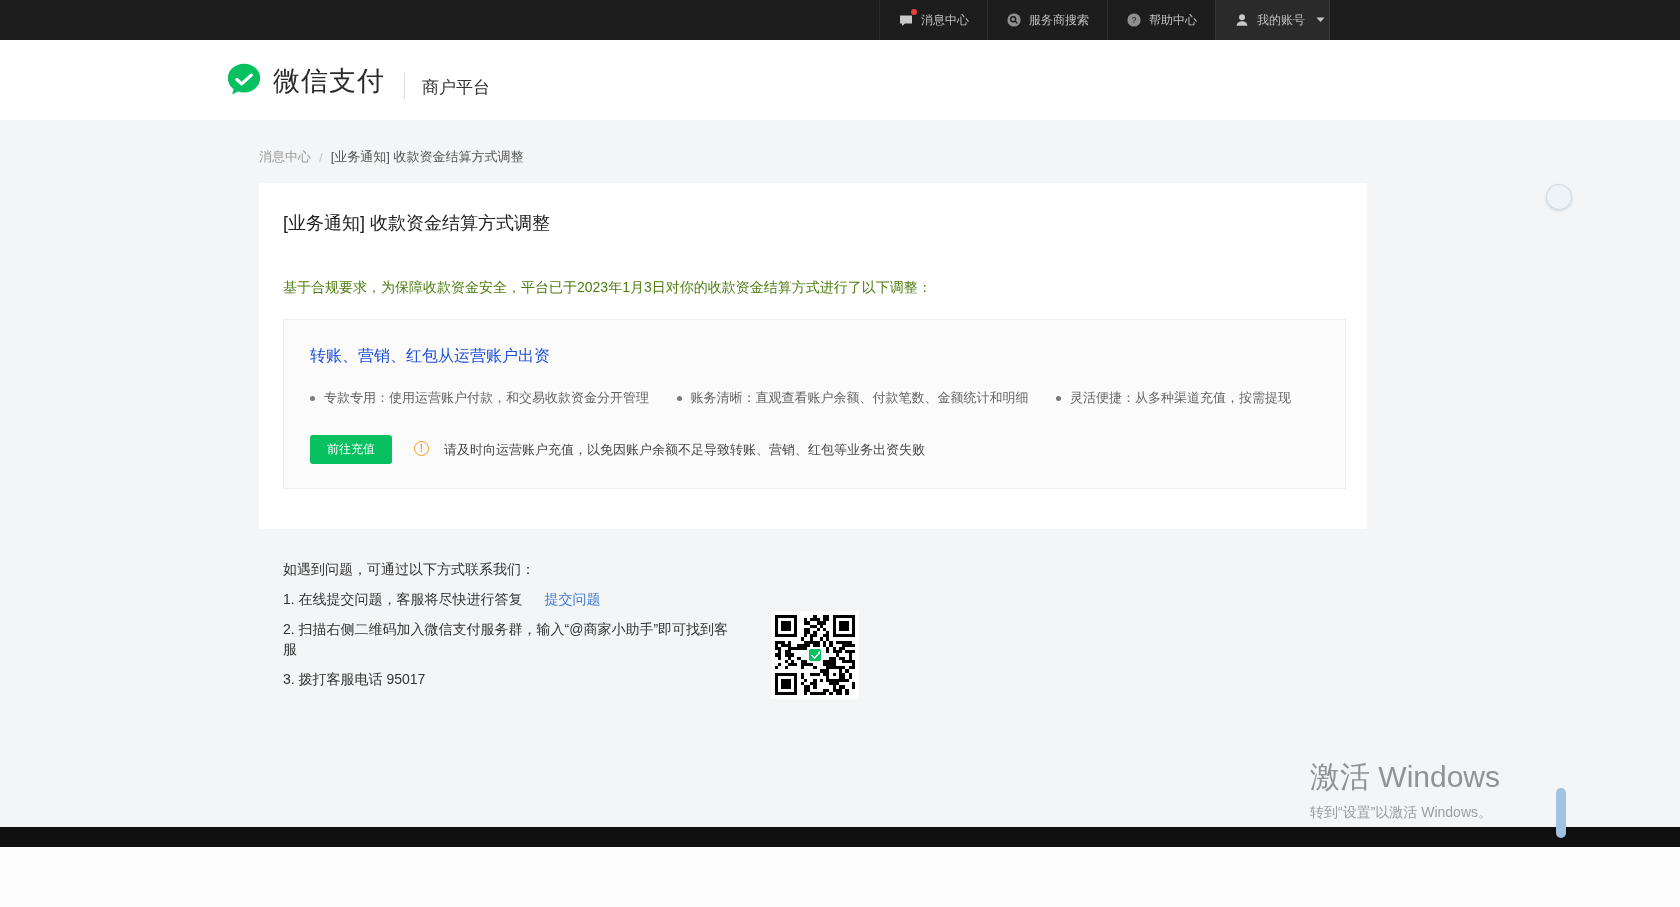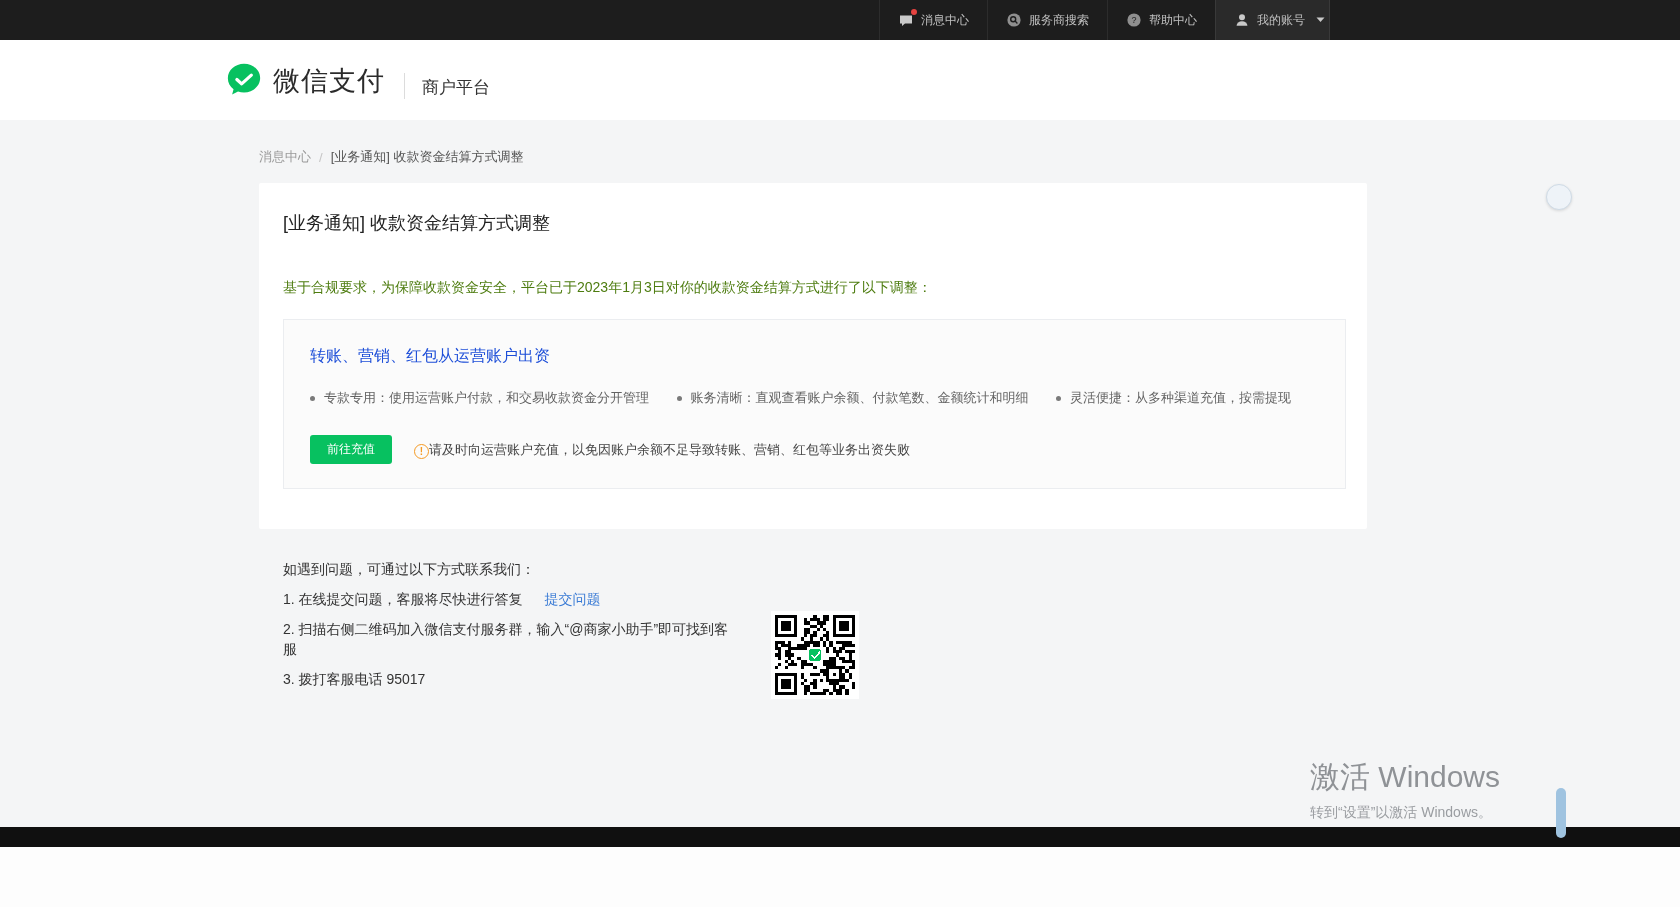--- a/index.html
+++ b/index.html
@@ -49,21 +49,21 @@
   .card .intro { margin-top:42px; font-size:14px; color:#4d7c0f; line-height:20px; }
 
   .panel { margin-top:22px; background:#fbfbfb; border:1px solid #ebedf0; padding:26px 26px 24px 26px; }
   .panel h2 { font-size:16px; font-weight:400; color:#1d4ed8; }
   .bullets { margin-top:22px; display:flex; justify-content:space-between; padding-right:28px; }
   .bullet { font-size:13px; color:#636363; display:flex; align-items:center; white-space:nowrap; }
   .bullet .b-dot { width:5px; height:5px; border-radius:50%; background:#7a7a7a; margin-right:9px; flex:none; }
   .action-row { margin-top:28px; display:flex; align-items:center; gap:22px; }
   .recharge-btn { background:#07C160; color:#fff; font-size:12px; height:29px; padding:0 17px;
     border:none; border-radius:3px; cursor:pointer; font-family:inherit; }
-  .warning { display:flex; align-items:flex-end; gap:0; font-size:13px; color:#464646; }
+  .warning { display:flex; align-items:flex-start; gap:15px; font-size:13px; color:#464646; }
   .warn-icon { width:15px; height:15px; border:1px solid #F59A23; border-radius:50%; color:#F59A23;
     font-size:10px; line-height:13px; text-align:center; flex:none; font-weight:bold; }
   .warn-icon::before { content:"!"; }
 
   
   .contact { margin:30px 0 0 283px; display:flex; align-items:flex-end; }
   .contact-text { width:452px; font-size:14px; color:#333; }
   .contact-text p { margin-bottom:10px; line-height:20px; }
   .submit-link { color:#3A7BD5; text-decoration:none; cursor:pointer; margin-left:22px; }
   .qr-box { margin-left:36px; width:88px; height:88px; background:#fff; padding:4px; }

